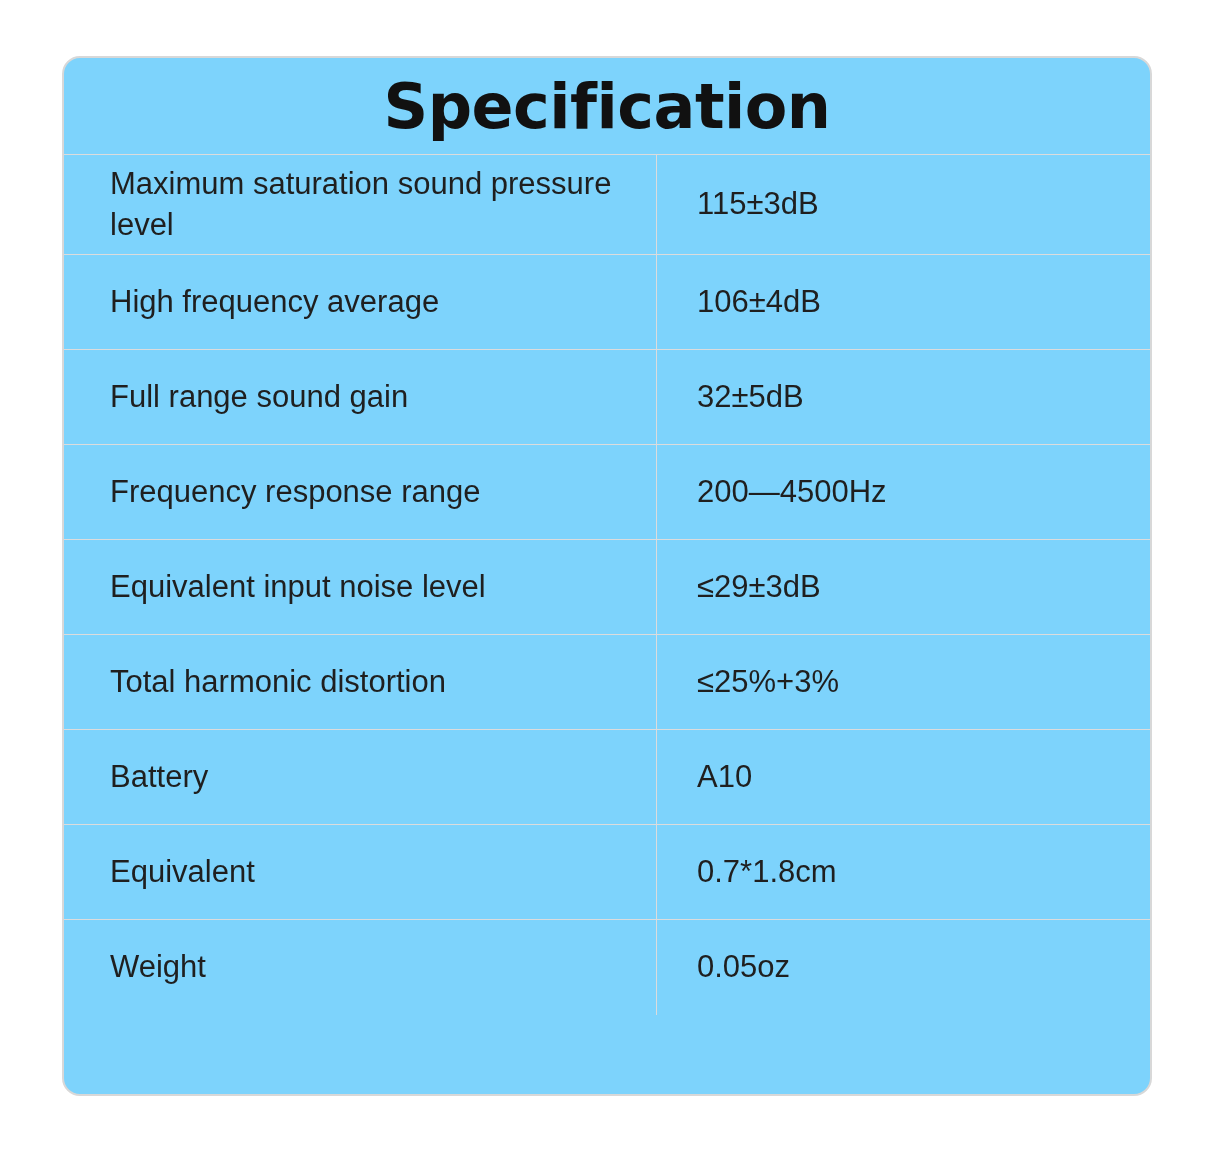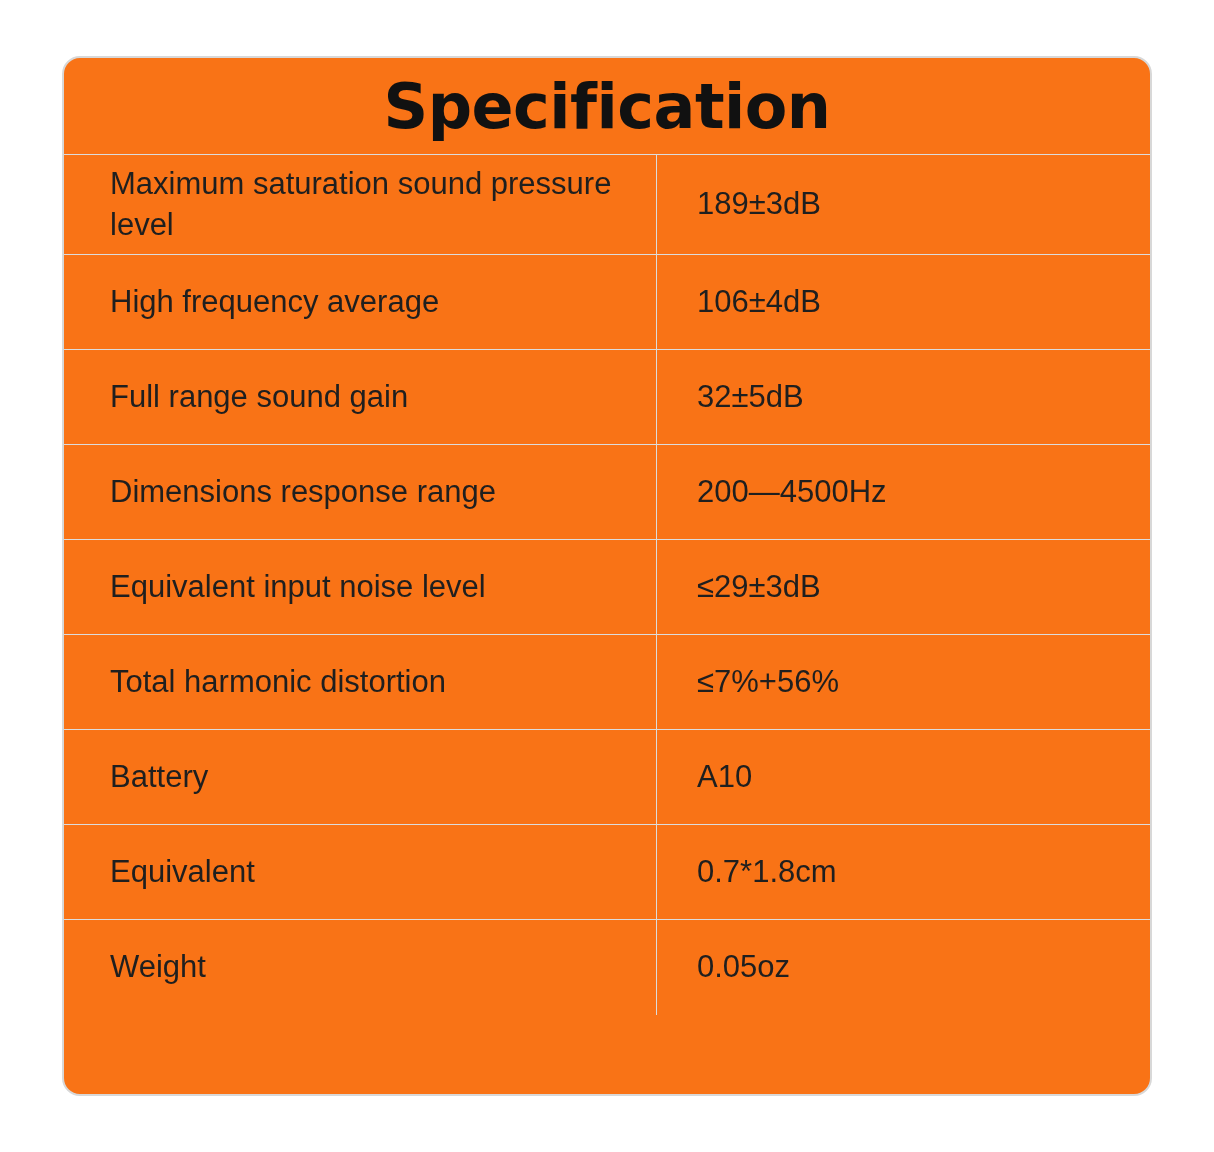--- a/index.html
+++ b/index.html
@@ -17,21 +17,21 @@
 
   .spec-card {
     position: absolute;
     left: 62px;
     top: 56px;
     width: 1090px;
     height: 1040px;
     border: 2px solid #d8d8d8;
     border-radius: 18px;
     box-sizing: border-box;
-    background: #f97316;
+    background: #7dd3fc;
     overflow: hidden;
   }
 
   .spec-title {
     height: 96px;
     display: flex;
     align-items: center;
     justify-content: center;
     font-size: 62px;
     font-weight: bold;
@@ -82,41 +82,41 @@
 <body>
 
 <div class="spec-card">
 
   <div class="spec-title">Specification</div>
 
   <table class="spec-table">
     <tbody>
       <tr class="tall">
         <td class="label">Maximum saturation sound pressure level</td>
-        <td class="value">189±3dB</td>
+        <td class="value">115±3dB</td>
       </tr>
       <tr>
         <td class="label">High frequency average</td>
         <td class="value">106±4dB</td>
       </tr>
       <tr>
         <td class="label">Full range sound gain</td>
         <td class="value">32±5dB</td>
       </tr>
       <tr>
-        <td class="label">Dimensions response range</td>
+        <td class="label">Frequency response range</td>
         <td class="value">200—4500Hz</td>
       </tr>
       <tr>
         <td class="label">Equivalent input noise level</td>
         <td class="value">≤29±3dB</td>
       </tr>
       <tr>
         <td class="label">Total harmonic distortion</td>
-        <td class="value">≤7%+56%</td>
+        <td class="value">≤25%+3%</td>
       </tr>
       <tr>
         <td class="label">Battery</td>
         <td class="value">A10</td>
       </tr>
       <tr>
         <td class="label">Equivalent</td>
         <td class="value">0.7*1.8cm</td>
       </tr>
       <tr>

